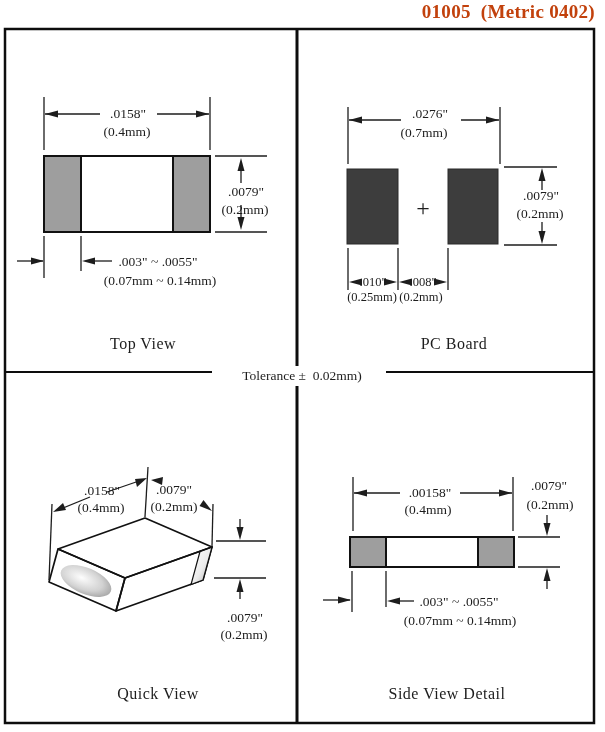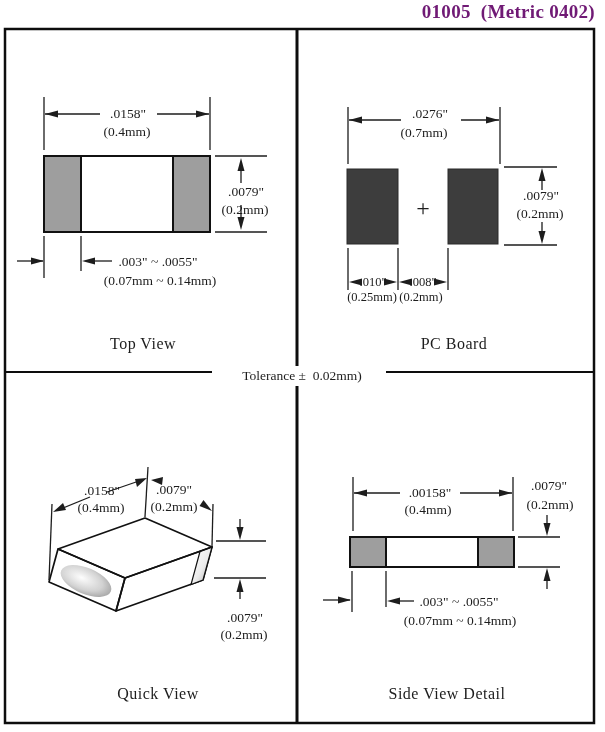--- a/index.html
+++ b/index.html
@@ -5,21 +5,21 @@
   html,body { margin:0; padding:0; }
   body {
     width:605px; height:732px;
     background:#ffffff;
     position:relative;
     font-family:"Liberation Serif","DejaVu Serif",serif;
     overflow:hidden;
   }
   .page-title {
     position:absolute; top:1px; right:10px;
-    font-size:19px; font-weight:bold; color:#701a75;
+    font-size:19px; font-weight:bold; color:#c2410c;
     letter-spacing:.3px; white-space:pre;
   }
   svg.diagram { position:absolute; left:0; top:0; }
   svg text { fill:#1d1d1d; white-space:pre; }
   text.dim  { font-size:13.5px; text-anchor:middle; }
   text.dim2 { font-size:12.5px; text-anchor:middle; }
   text.vlabel { font-size:16px; text-anchor:middle; letter-spacing:.5px; }
   text.tol { font-size:13.5px; text-anchor:middle; }
   text.plus { font-size:24px; text-anchor:middle; }
   line.thin { stroke:#1d1d1d; stroke-width:1.3; }

